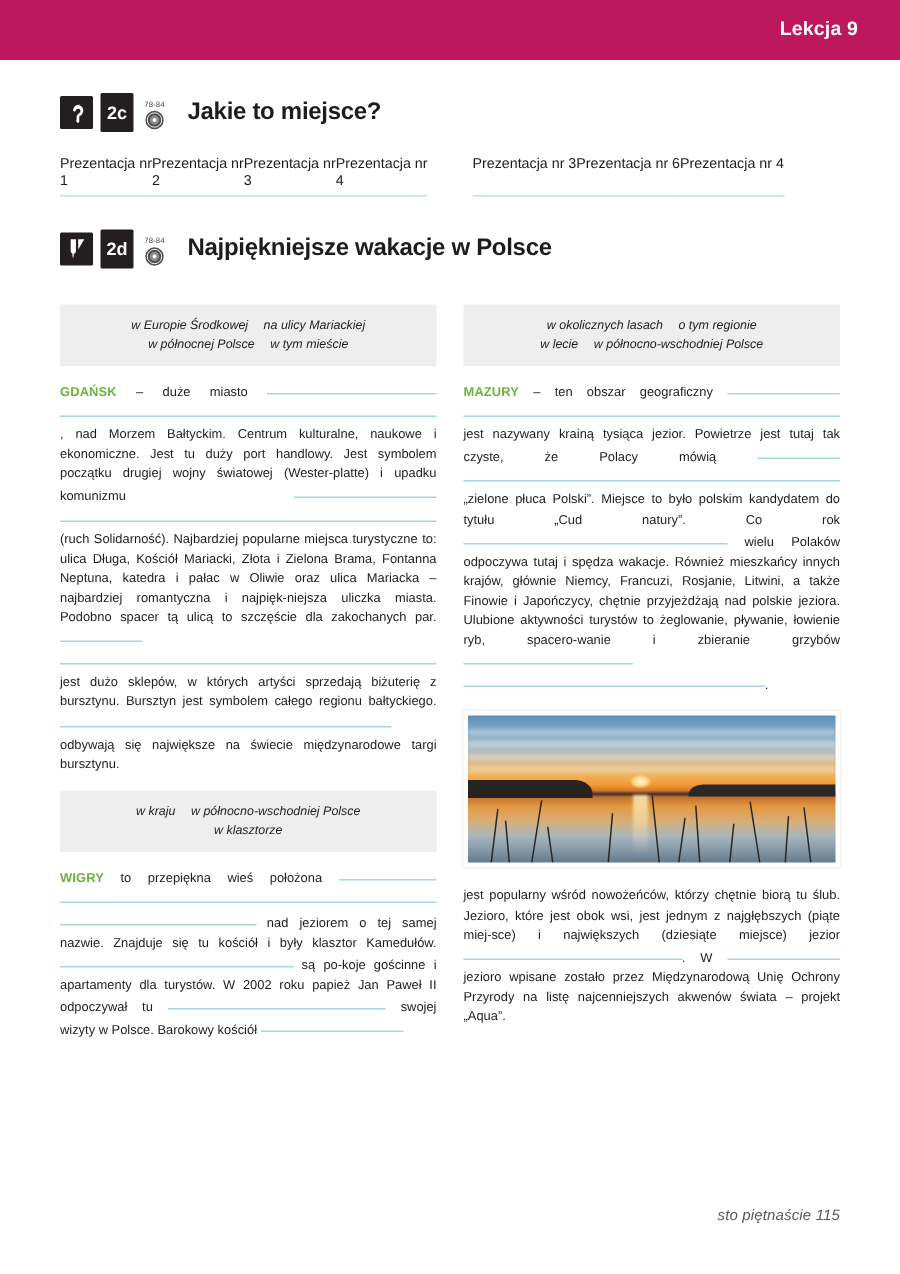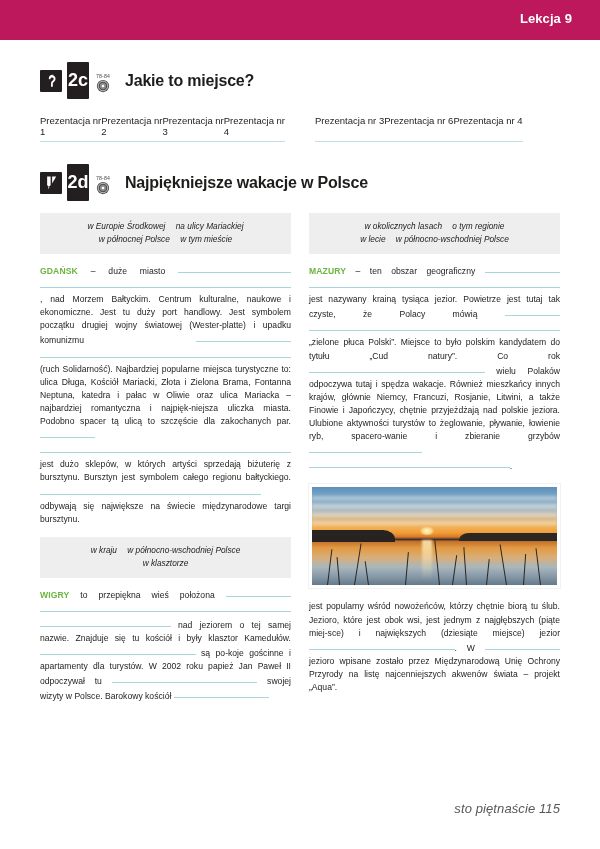--- a/index.html
+++ b/index.html
@@ -54,25 +54,25 @@
     width: 22px; height: 22px;
     background: #231f20;
     border-radius: 1px;
     display: flex;
     align-items: center;
     justify-content: center;
     flex: 0 0 auto;
   }
   .icon-box svg { display: block; }
   .num-box {
-    width: 22px; height: 37px;
+    width: 22px; height: 26px;
     background: #231f20;
     color: #ffffff;
     border-radius: 1px;
-    font-size: 18px;
+    font-size: 12px;
     font-weight: bold;
     display: flex;
     align-items: center;
     justify-content: center;
     flex: 0 0 auto;
     text-align: center;
   }
   .cd-wrap {
     display: flex;
     flex-direction: column;
@@ -112,21 +112,21 @@
     border-bottom: 1px solid #bfe2e6;
     height: 29px;
     display: flex;
     align-items: flex-start;
     padding-top: 2px;
   }
   .prez-item.empty { color: transparent; }
 
   
   .cols {
-    margin-top: 12px;
+    margin-top: 24px;
     display: grid;
     grid-template-columns: 1fr 1fr;
     column-gap: 18px;
   }
 
   
   .wordbank {
     background: #eeeeee;
     padding: 7px 8px 8px;
     text-align: center;
@@ -275,21 +275,21 @@
     height: 4px;
     background: rgba(255,255,255,.35);
     filter: blur(1.5px);
   }
 
   
   .footer {
     position: absolute;
     right: 40px;
     bottom: 33px;
-    font-size: 13px;
+    font-size: 10px;
     font-style: italic;
     color: #58585a;
     letter-spacing: .1px;
   }
 </style>
 </head>
 <body>
 
 <div class="header-band">
   <div class="lesson-label">Lekcja 9</div>

